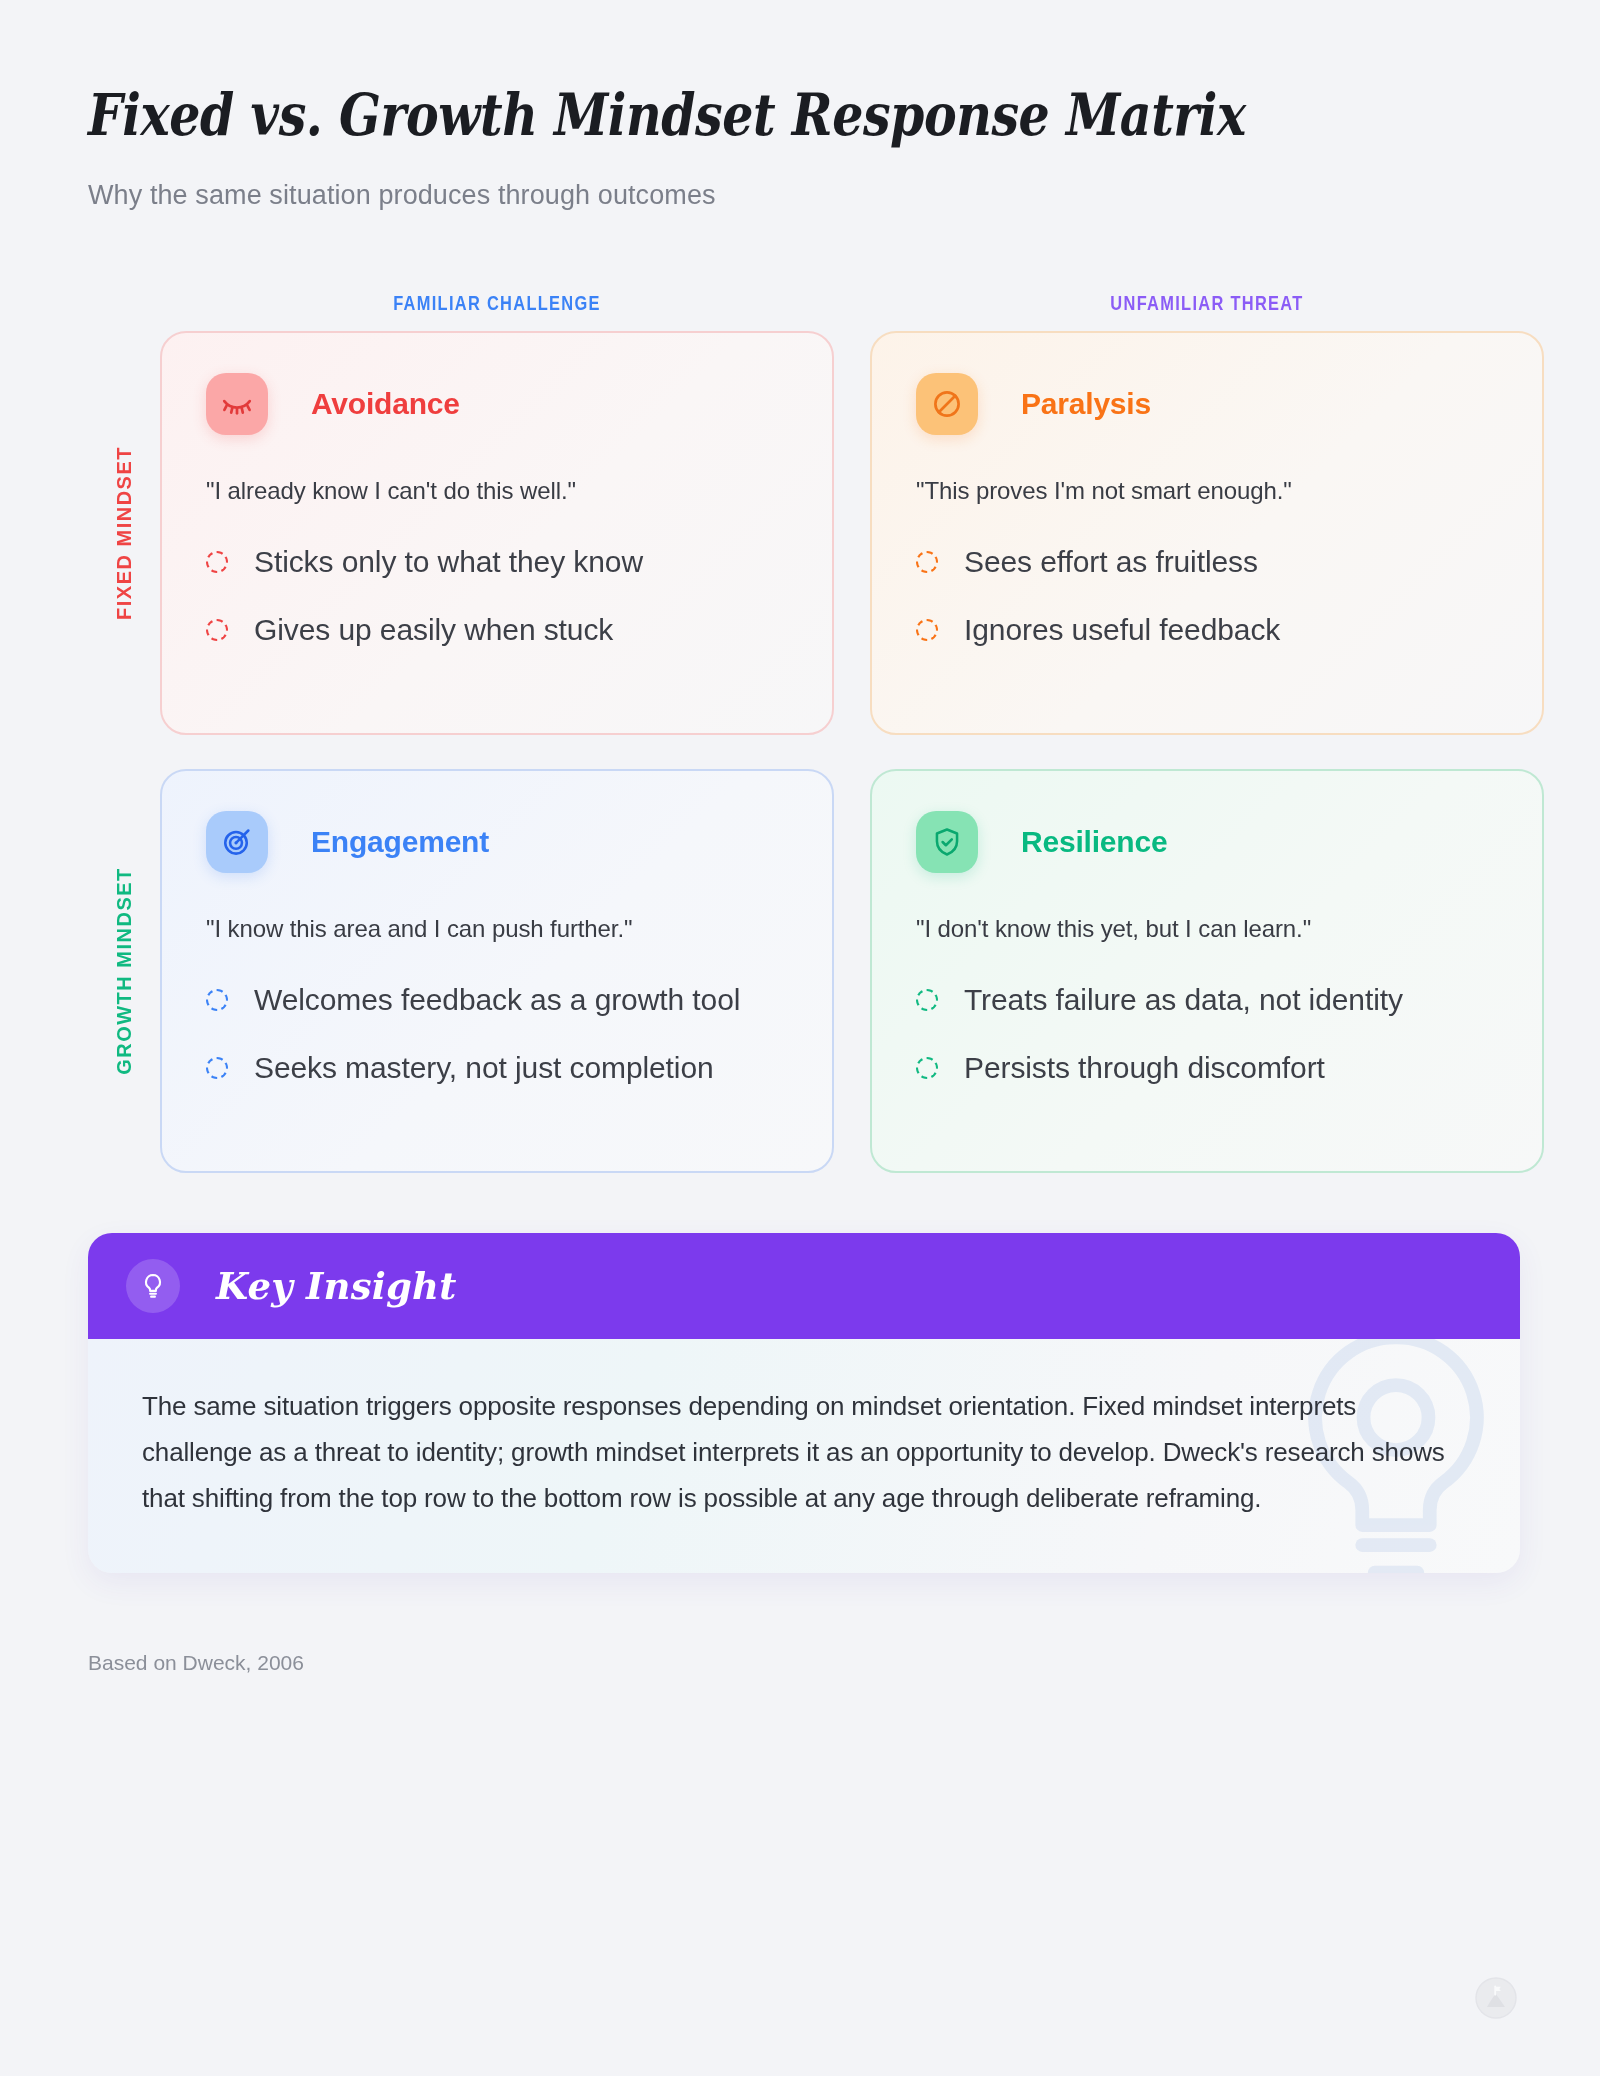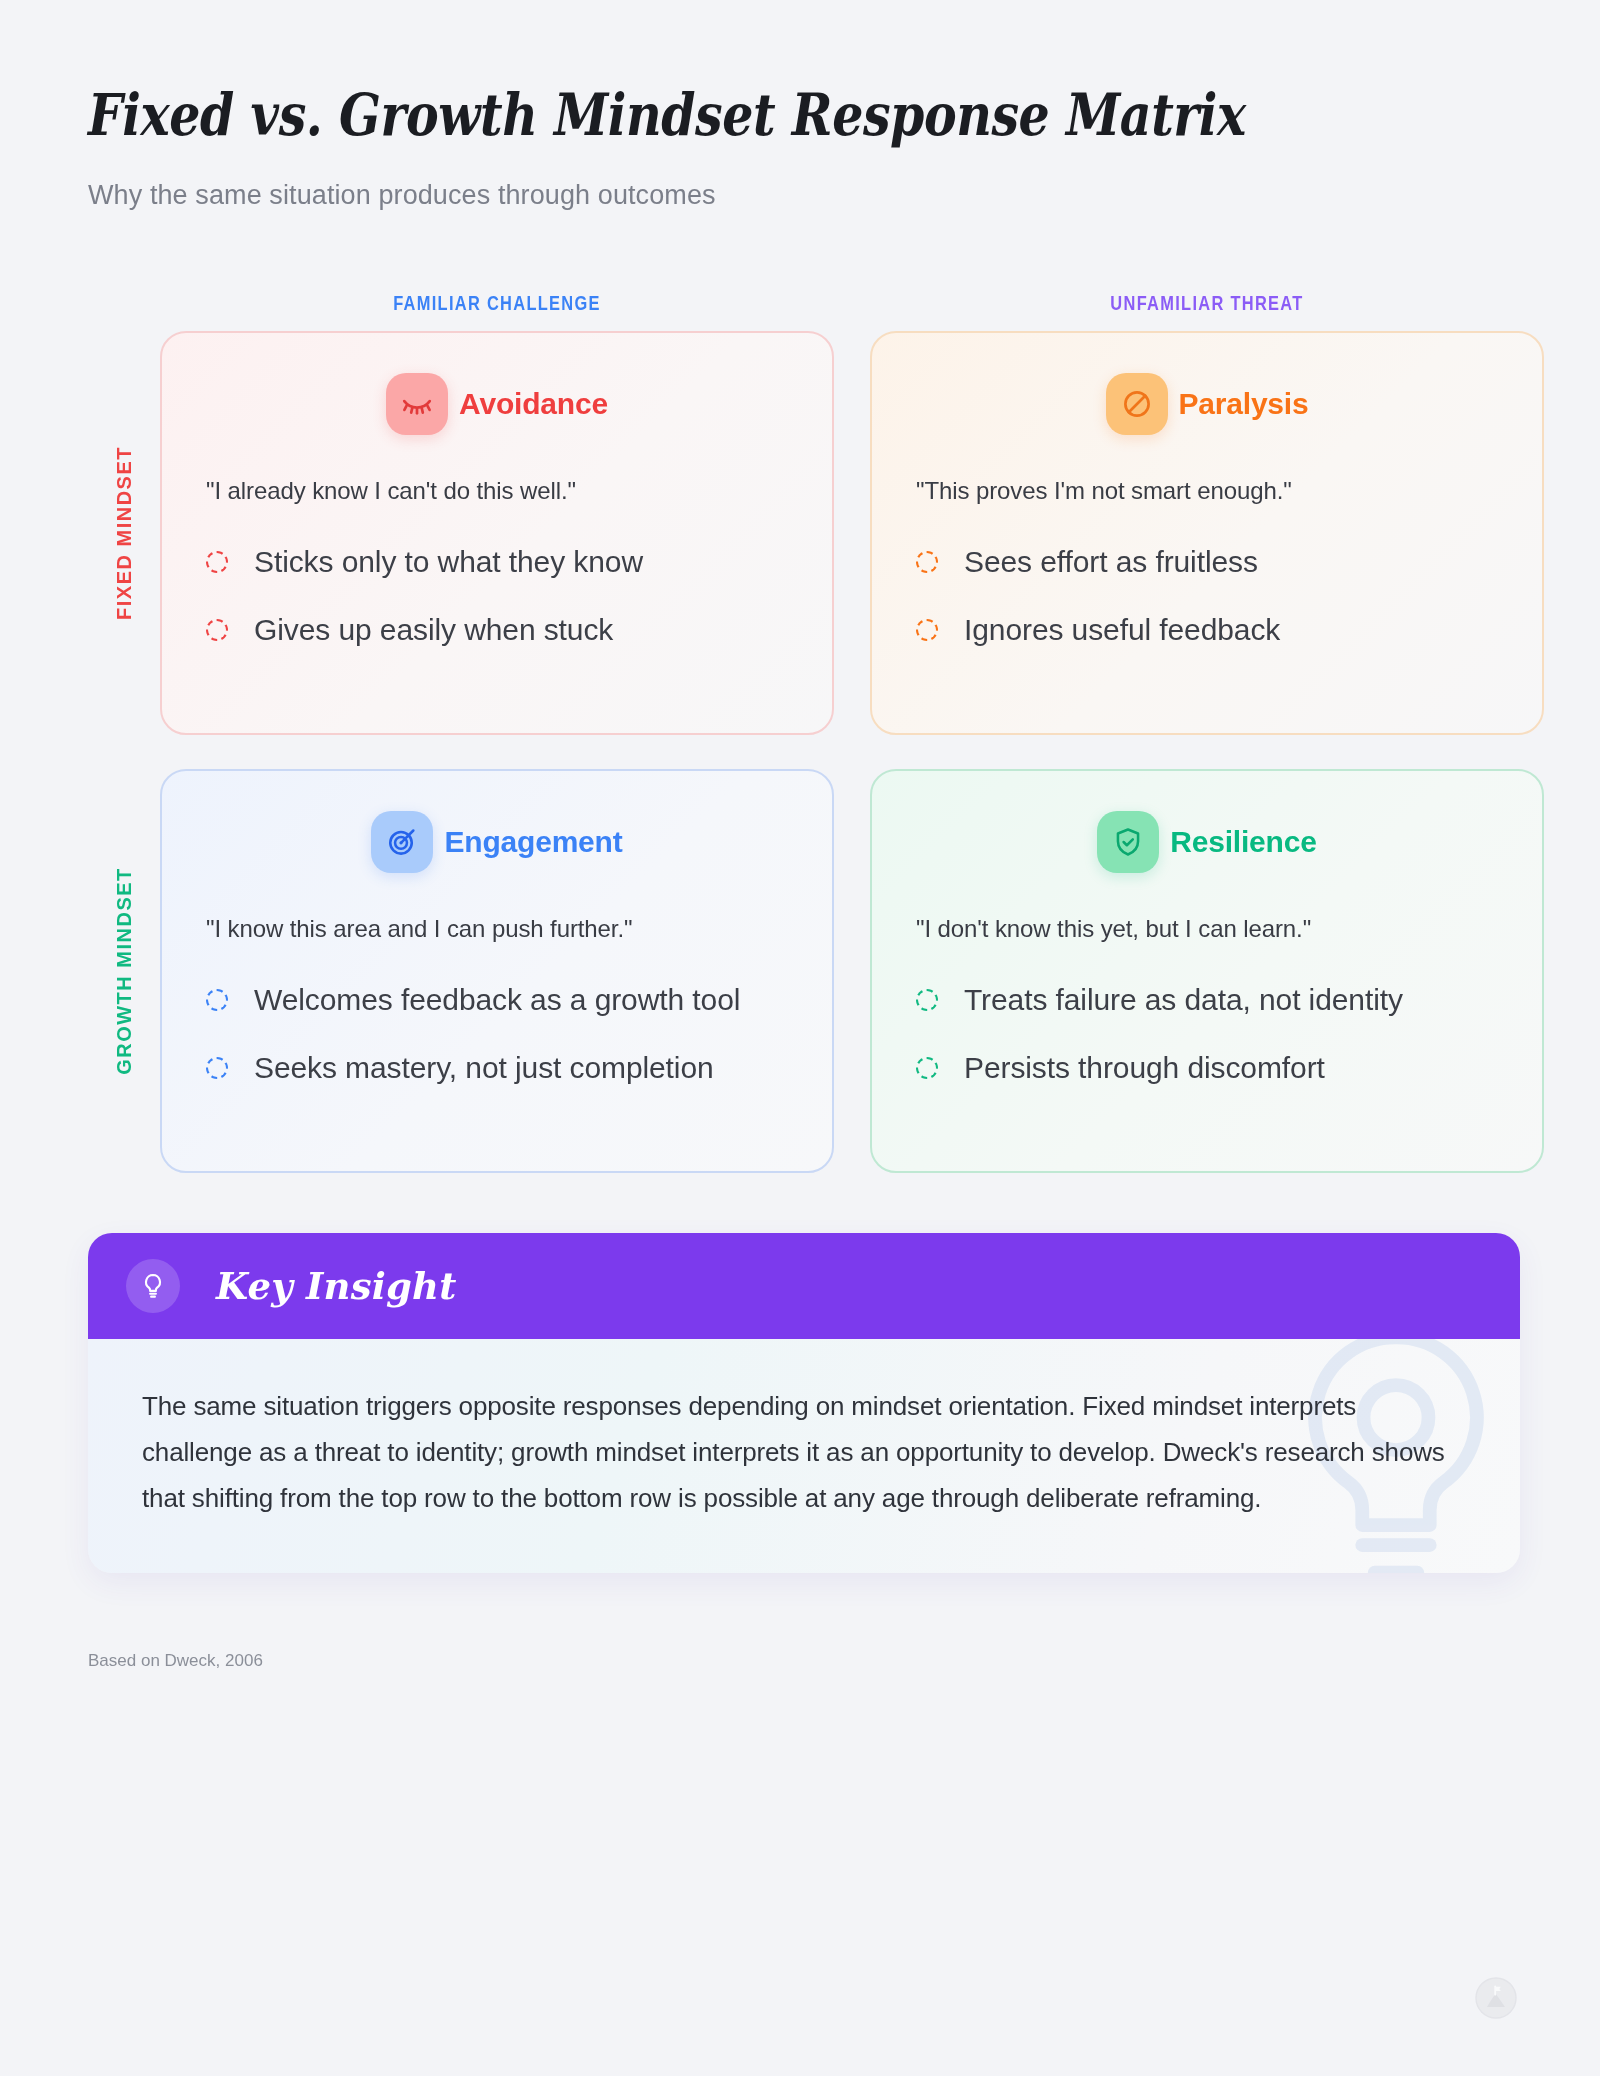--- a/index.html
+++ b/index.html
@@ -115,23 +115,22 @@
     border: 2px solid #c9d8f5;
   }
   .card.green {
     background: linear-gradient(135deg, #ecf9f2 0%, #f4f9f6 55%, #f7f8f8 100%);
     border: 2px solid #bfe8d3;
   }
 
   .card-head {
     display: flex;
     align-items: center;
-    gap: 11px;
+    gap: 43px;
     margin-bottom: 42px;
-    justify-content: center;
   }
 
   .icon-tile {
     width: 62px;
     height: 62px;
     border-radius: 20px;
     display: flex;
     align-items: center;
     justify-content: center;
     flex: 0 0 auto;
@@ -236,21 +235,21 @@
     position: relative;
     font-size: 26px;
     line-height: 1.78;
     color: #2f333b;
     letter-spacing: -0.15px;
   }
 
   
   .footer {
     margin: 78px 0 0 88px;
-    font-size: 17px;
+    font-size: 21px;
     color: #8b8f99;
   }
 
   .logo {
     position: absolute;
     right: 82px;
     bottom: 52px;
     opacity: 0.55;
   }
 </style>

